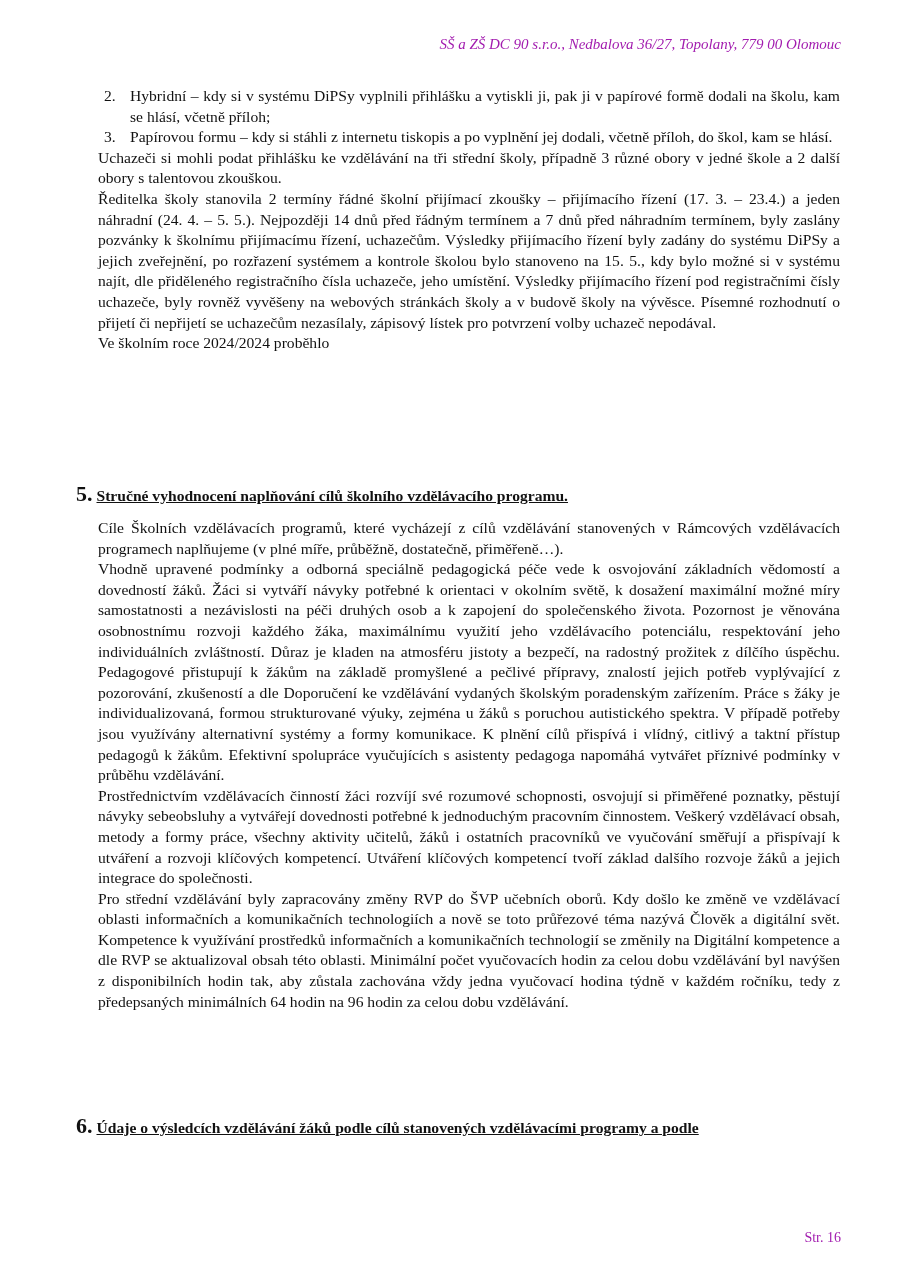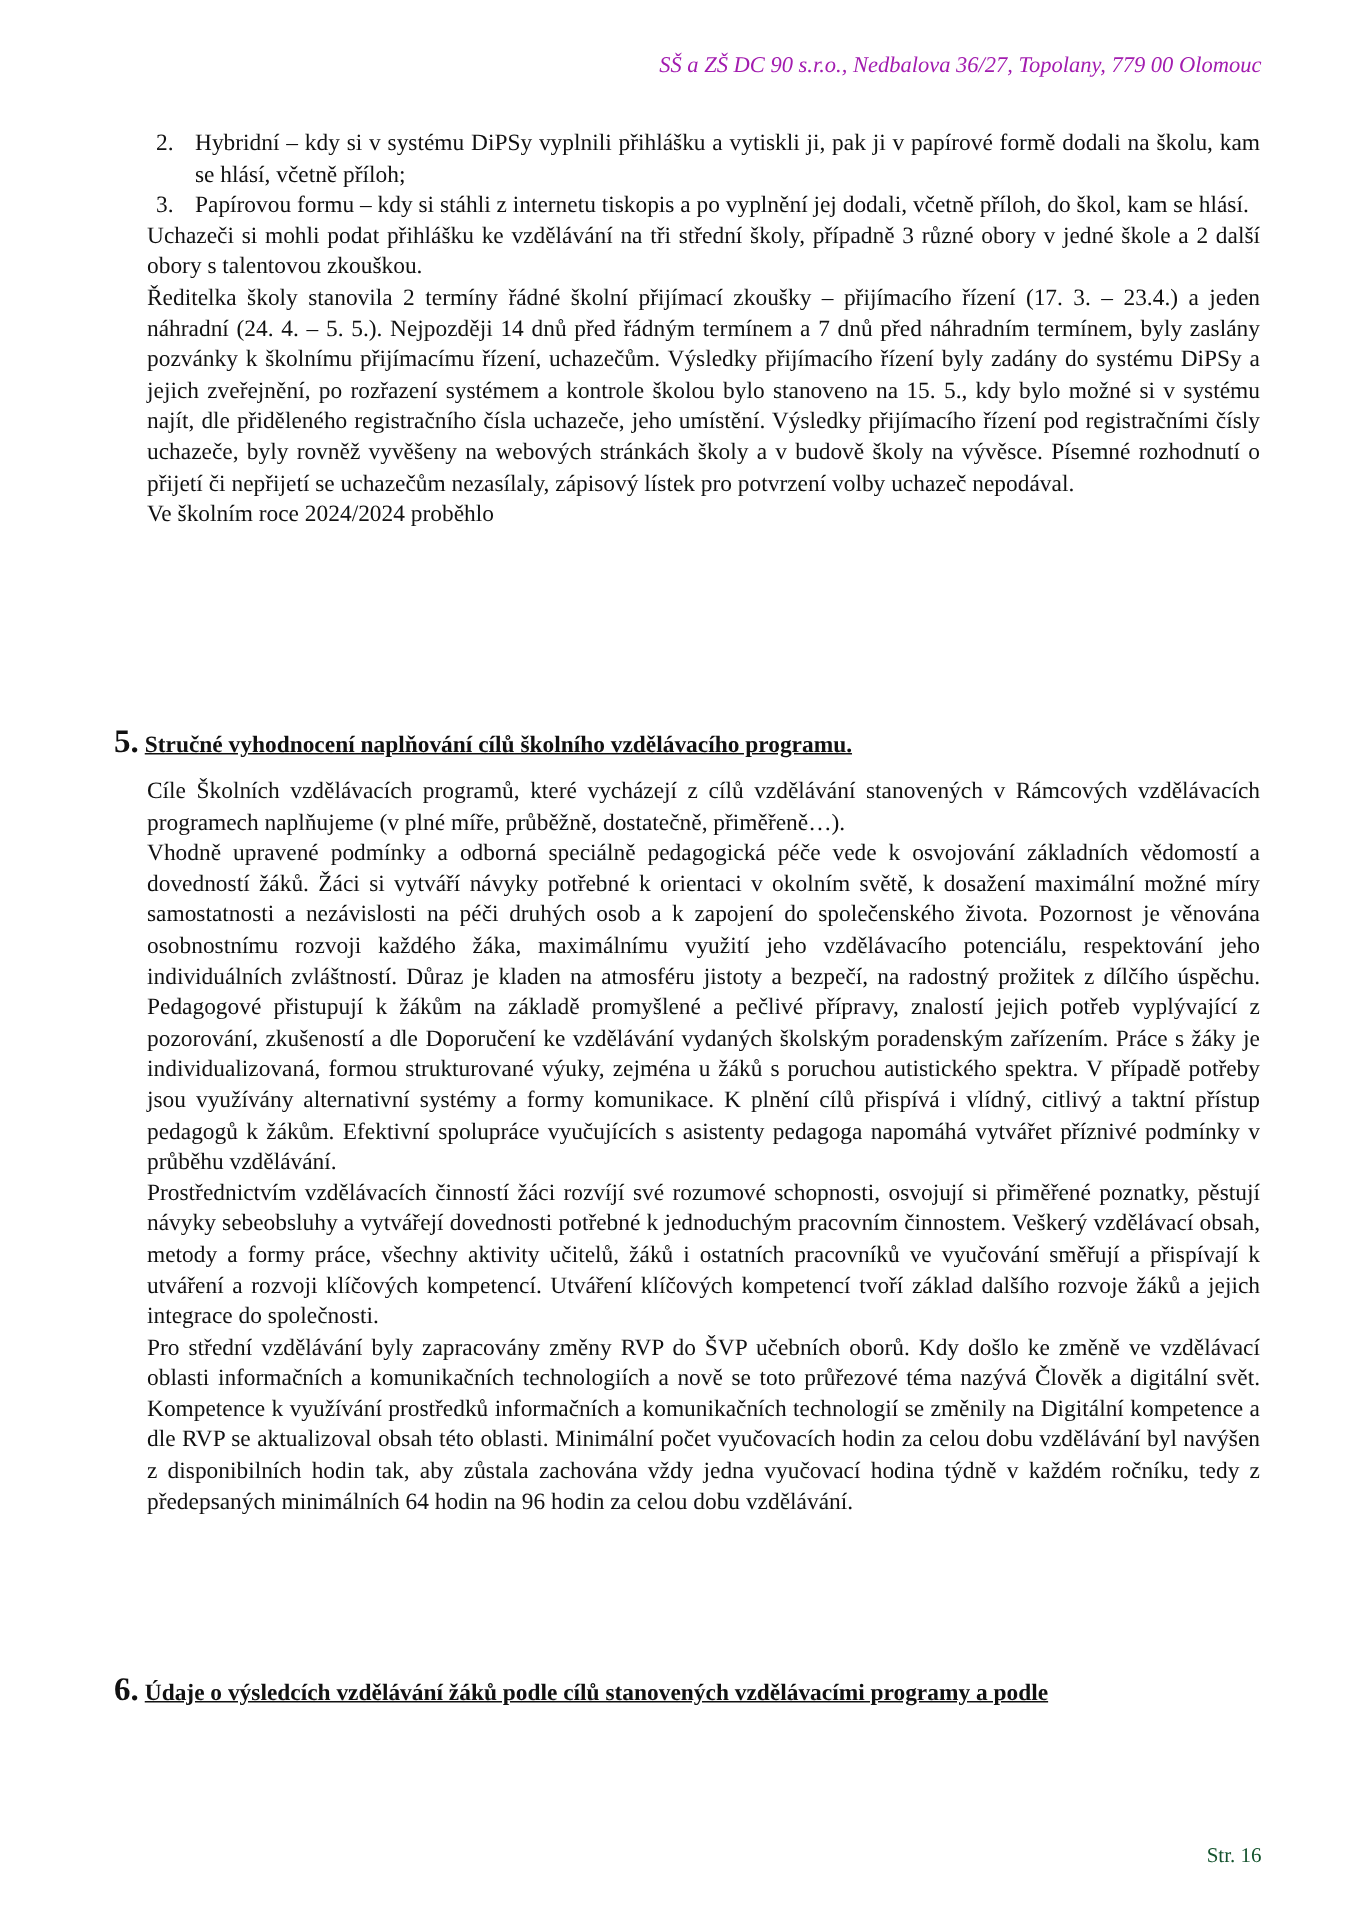--- a/index.html
+++ b/index.html
@@ -19,21 +19,21 @@
   .bullets li::before { content: ""; position: absolute; left: 28px; top: 8px;
                         width: 6px; height: 6px; border-radius: 50%; background: #111; }
   .section-head { position: absolute; left: 76px; font-weight: bold; }
   .section-head .sn { font-size: 22px; margin-right: 4px; }
   .section-head .st { font-size: 15.6px; text-decoration: underline; text-align: center; }
   .sec5 { top: 481px; }
   .sec5-body { position: absolute; left: 98px; top: 518px; width: 742px;
                font-size: 15.6px; line-height: 20.6px; }
   .sec6 { top: 1067px; width: 740px; line-height: 21px; margin-top: 48px; }
   .sec6 .st2 { display: block; padding-left: 23px; text-decoration: underline; font-size: 15.6px; }
-  .footer { position: absolute; right: 64px; top: 1230px; font-size: 14px; color: #14532d; }
+  .footer { position: absolute; right: 64px; top: 1230px; font-size: 14px; color: #a21caf; }
 </style>
 </head>
 <body>
 
 <div class="header">SŠ a ZŠ DC 90 s.r.o., Nedbalova 36/27, Topolany, 779 00 Olomouc</div>
 
 <div class="content">
   <ol class="num-list">
     <li>
       <span class="n">2.</span><b>Hybridní</b><span> – kdy si v systému DiPSy vyplnili přihlášku a vytiskli ji, pak ji v papírové formě dodali na školu, kam se hlásí, včetně příloh;</span>

